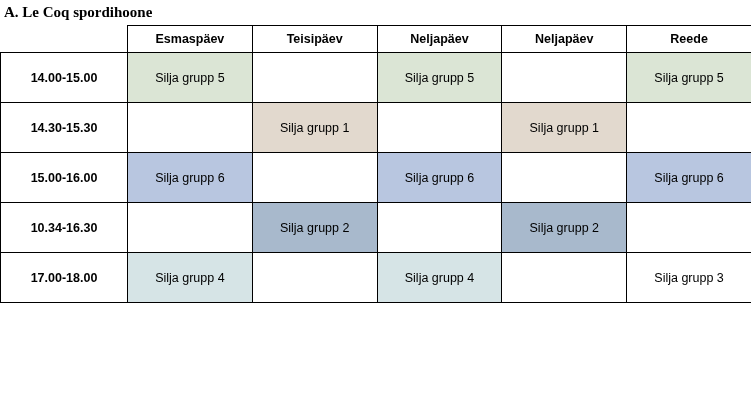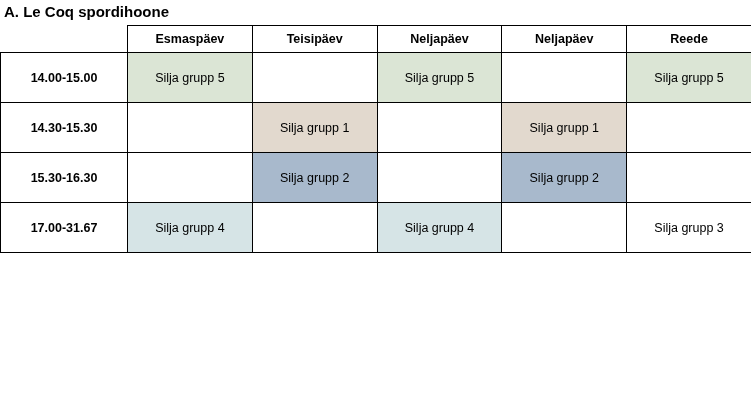--- a/index.html
+++ b/index.html
@@ -19,20 +19,21 @@
     width: 751px;
     height: 416px;
     box-sizing: border-box;
   }
   .title {
     font-size: 15px;
     font-weight: bold;
     padding: 3px 0 4px 4px;
     line-height: 18px;
     color: #000;
+    font-family: Liberation Serif, serif;
   }
   table.schedule {
     border-collapse: collapse;
     table-layout: fixed;
     width: 751px;
     margin: 0;
   }
   table.schedule col.timecol { width: 127px; }
   table.schedule col.daycol { width: 124.8px; }
 
@@ -100,29 +101,37 @@
         </tr>
         <tr>
           <td class="timelabel">14.30-15.30</td>
           <td class="cell" style="background: rgb(255, 255, 255);"></td>
           <td class="cell" style="background: rgb(226, 217, 206);">Silja grupp 1</td>
           <td class="cell" style="background: rgb(255, 255, 255);"></td>
           <td class="cell" style="background: rgb(226, 217, 206);">Silja grupp 1</td>
           <td class="cell" style="background: rgb(255, 255, 255);"></td>
         </tr>
         <tr>
-          <td class="timelabel">15.30-16.30</td>
+          <td class="timelabel">15.00-16.00</td>
+          <td class="cell" style="background: rgb(184, 198, 224);">Silja grupp 6</td>
+          <td class="cell" style="background: rgb(255, 255, 255);"></td>
+          <td class="cell" style="background: rgb(184, 198, 224);">Silja grupp 6</td>
+          <td class="cell" style="background: rgb(255, 255, 255);"></td>
+          <td class="cell" style="background: rgb(184, 198, 224);">Silja grupp 6</td>
+        </tr>
+        <tr>
+          <td class="timelabel">10.34-16.30</td>
           <td class="cell" style="background: rgb(255, 255, 255);"></td>
           <td class="cell" style="background: rgb(168, 185, 204);">Silja grupp 2</td>
           <td class="cell" style="background: rgb(255, 255, 255);"></td>
           <td class="cell" style="background: rgb(168, 185, 204);">Silja grupp 2</td>
           <td class="cell" style="background: rgb(255, 255, 255);"></td>
         </tr>
         <tr>
-          <td class="timelabel">17.00-31.67</td>
+          <td class="timelabel">17.00-18.00</td>
           <td class="cell" style="background: rgb(214, 228, 230);">Silja grupp 4</td>
           <td class="cell" style="background: rgb(255, 255, 255);"></td>
           <td class="cell" style="background: rgb(214, 228, 230);">Silja grupp 4</td>
           <td class="cell" style="background: rgb(255, 255, 255);"></td>
           <td class="cell" style="background: rgb(255, 255, 255);">Silja grupp 3</td>
         </tr>
       </tbody>
   </table>
 </div>
 

